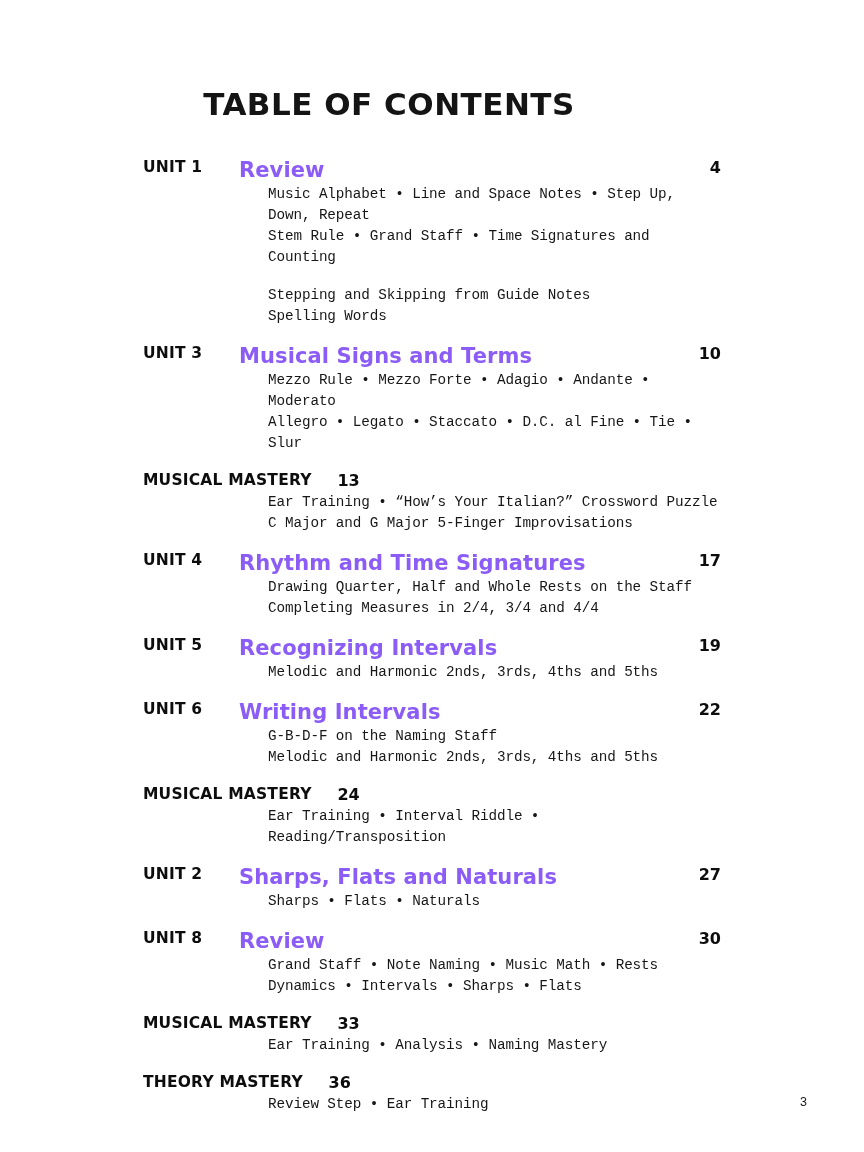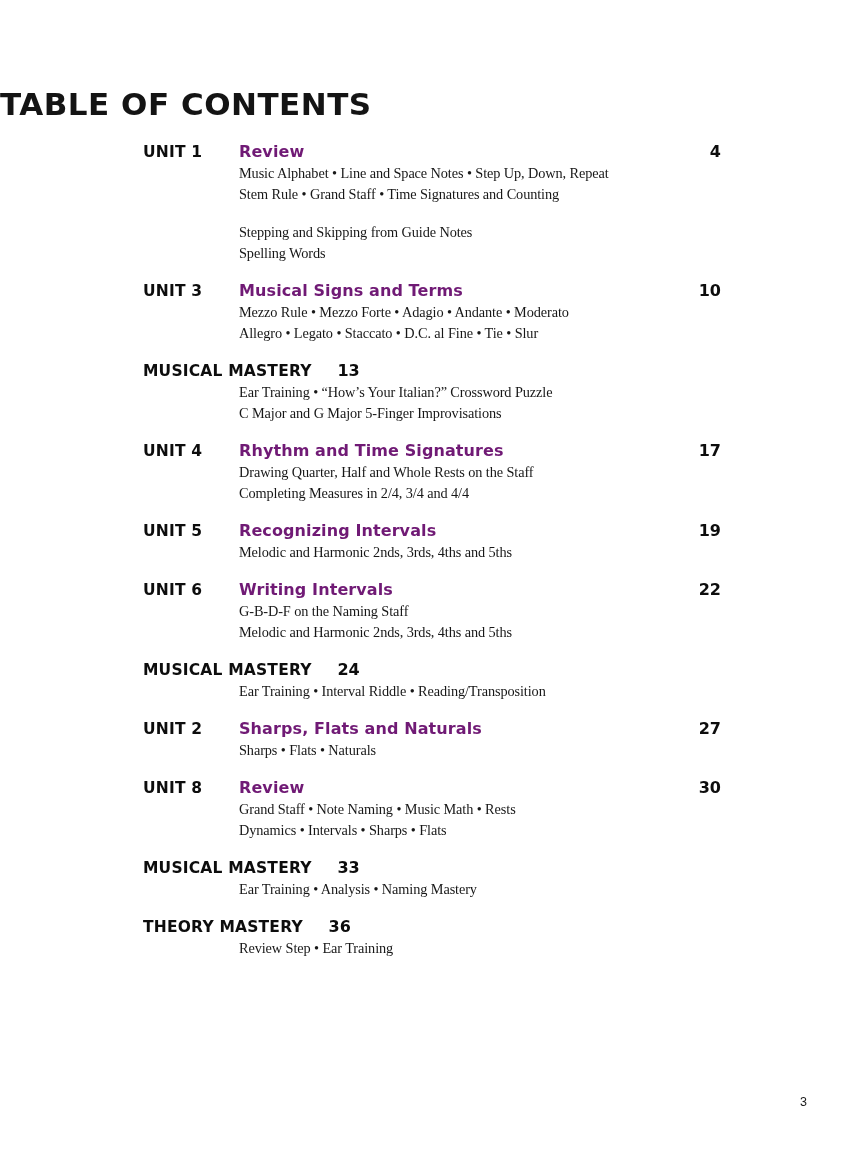--- a/index.html
+++ b/index.html
@@ -15,84 +15,87 @@
     font-family: "Liberation Sans", sans-serif;
     color: #0d0d0d;
     overflow: hidden;
     box-sizing: border-box;
   }
   .toc-title {
     position: absolute;
     top: 86px;
     left: 0;
     width: 778px;
+    text-align: center;
     font-family: "DejaVu Sans", sans-serif;
     font-weight: bold;
     font-size: 31px;
     letter-spacing: 0.5px;
     color: #141414;
     margin: 0;
   }
   .toc-body {
     position: absolute;
     top: 142px;
     left: 143px;
     width: 578px;
   }
   .entry {
     position: relative;
     margin-bottom: 17px;
   }
   .entry-head {
     display: flex;
-    align-items: flex-end;
+    align-items: flex-start;
     width: 100%;
+    margin-top: 16px;
   }
   .unit-label {
     flex: 0 0 96px;
     font-family: "DejaVu Sans", sans-serif;
     font-weight: bold;
     font-size: 15.5px;
     letter-spacing: 0.2px;
     color: #0d0d0d;
     white-space: nowrap;
   }
   .unit-label.wide {
     flex: 0 0 auto;
     min-width: 96px;
   }
   .entry-title {
     flex: 1 1 auto;
     font-family: "DejaVu Sans", sans-serif;
     font-weight: bold;
-    font-size: 16px;
+    font-size: 21px;
     letter-spacing: 0.1px;
-    color: #701a75;
+    color: #8b5cf6;
   }
   .entry-title:empty {
     display: none;
   }
   .entry-page {
     flex: 0 0 40px;
     text-align: right;
     font-family: "DejaVu Sans", sans-serif;
     font-weight: bold;
     font-size: 16px;
     color: #0d0d0d;
   }
   .entry-lines {
     margin-left: 96px;
     margin-top: 2px;
   }
   .entry-line {
-    font-family: Liberation Serif, serif;
+    font-family: Liberation Mono, monospace;
     font-size: 14.3px;
     line-height: 21px;
     color: #171717;
     letter-spacing: -0.1px;
+    margin-left: 29px;
   }
   .mastery .entry-head .unit-label {
     flex: 0 0 auto;
     padding-right: 8px;
   }
   .folio {
     position: absolute;
     right: 57px;
     bottom: 43px;
     font-family: "Liberation Sans", sans-serif;

